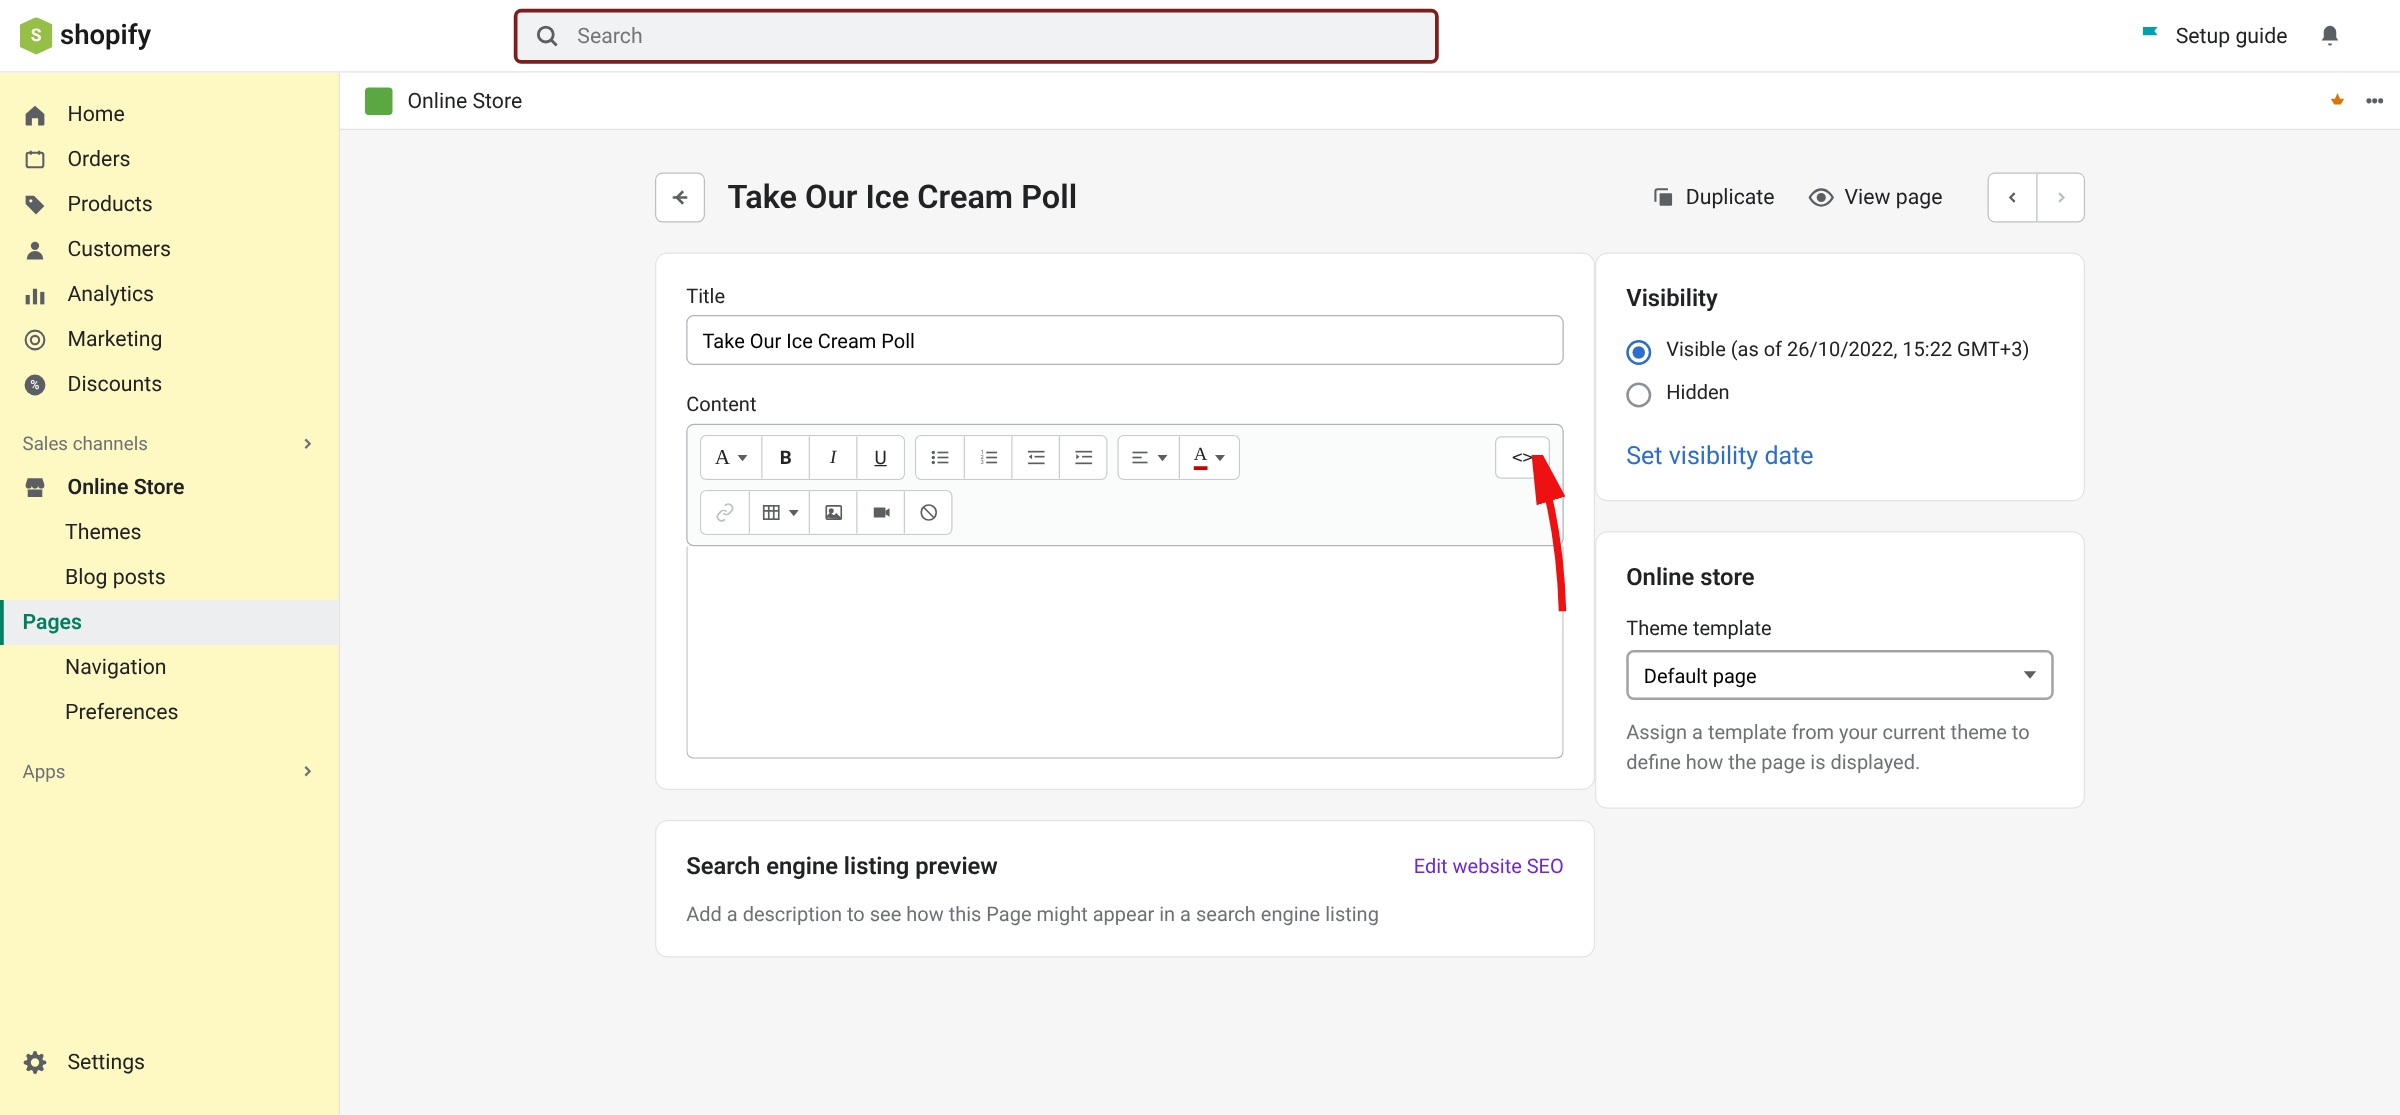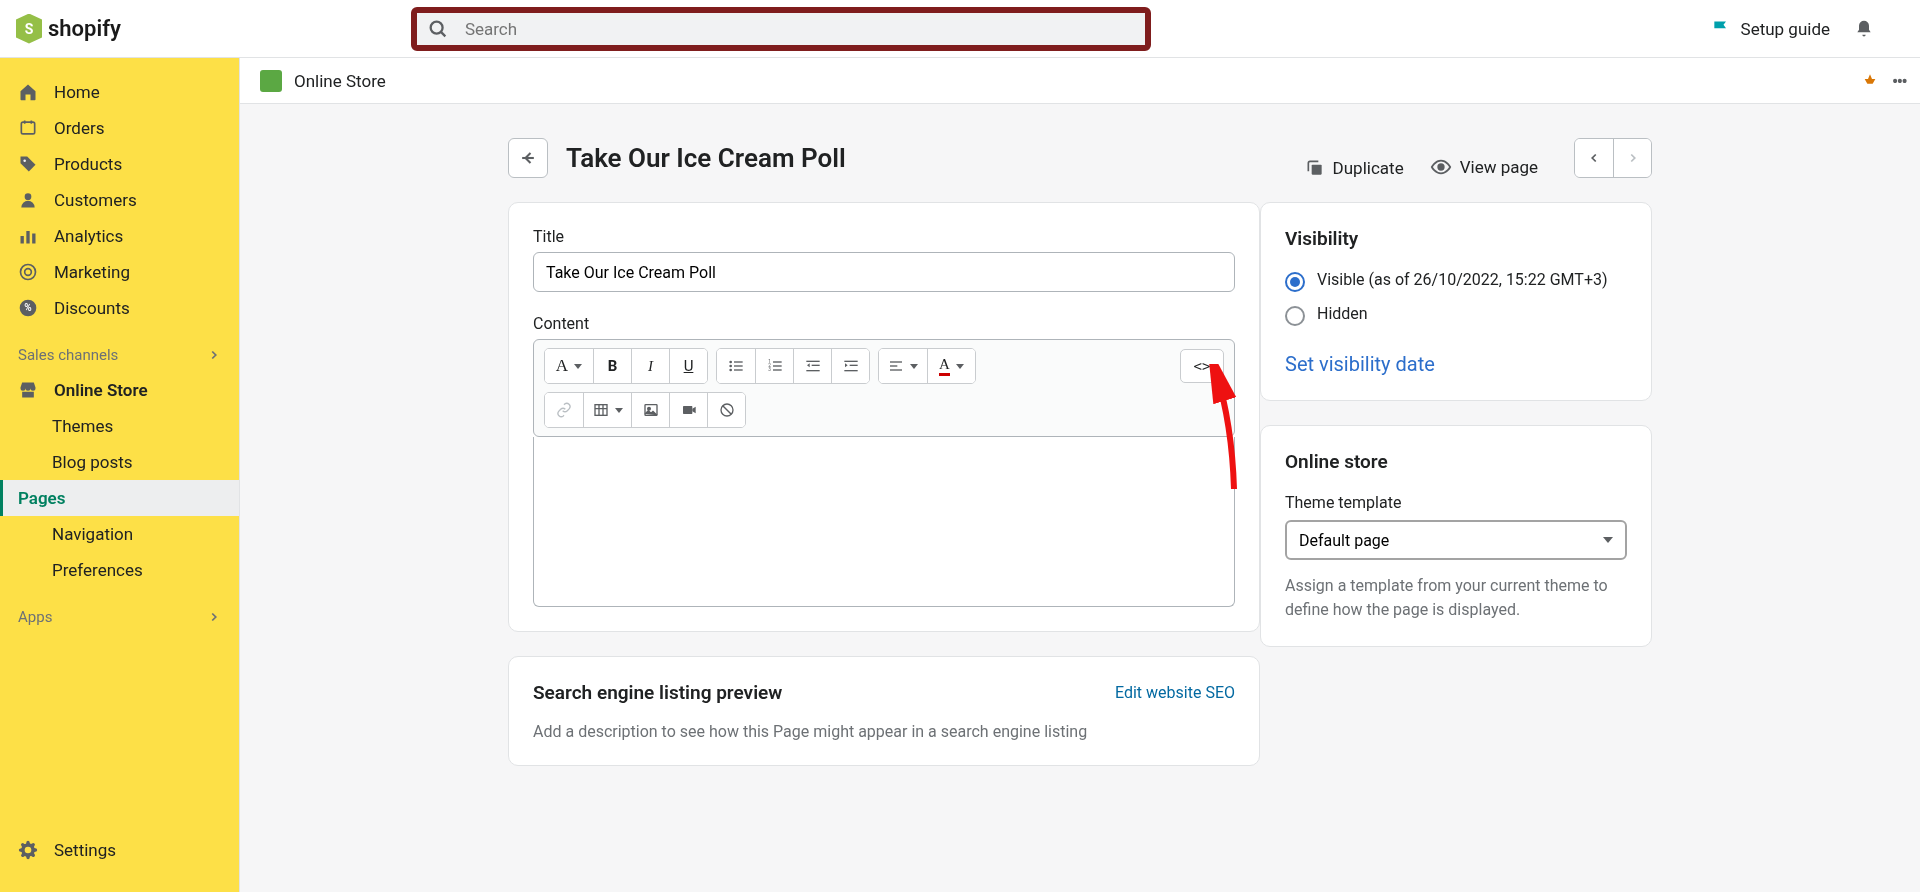--- a/index.html
+++ b/index.html
@@ -2,46 +2,46 @@
 <html><head>
 <meta charset="utf-8">
 <style>
 *{margin:0;padding:0;box-sizing:border-box;font-family:-apple-system,BlinkMacSystemFont,"Segoe UI",Roboto,sans-serif}
 body{background:#f6f6f7;color:#202223;width:1920px;height:892px;overflow:hidden;position:relative}
 .topbar{height:58px;background:#fff;border-bottom:1px solid #e1e3e5;display:flex;align-items:center;padding:0 16px;position:relative;z-index:10}
 .logo{display:flex;align-items:center;gap:6px;font-weight:600;font-size:22px;color:#1a1a1a}
 .logo-icon{width:26px;height:30px;background:#95bf47;clip-path:polygon(50% 0%,100% 20%,100% 80%,50% 100%,0% 80%,0% 20%);position:relative}
 .logo-icon::after{content:"S";position:absolute;color:#fff;font-size:14px;font-weight:bold;left:50%;top:50%;transform:translate(-50%,-50%)}
 .search-wrap{margin-left:290px;width:740px;position:relative}
-.search-input{width:100%;height:44px;border:6px solid #7f1d1d;border-radius:6px;padding:0 16px 0 48px;font-size:17px;background:#f1f2f3;color:#6d7175}
+.search-input{width:100%;height:44px;border:3px solid #7f1d1d;border-radius:6px;padding:0 16px 0 48px;font-size:17px;background:#f1f2f3;color:#6d7175}
 .search-icon{position:absolute;left:16px;top:50%;transform:translateY(-50%);color:#5c5f62}
 .topbar-right{position:absolute;right:46px;display:flex;align-items:center;gap:24px}
 .setup-guide{display:flex;gap:10px;font-size:17px;color:#202223}
 .flag-icon{color:#00a0ac;font-size:18px}
 .bell-icon{font-size:20px;color:#5c5f62}
 .layout{display:flex;height:834px}
-.sidebar{width:240px;background:#fde047;border-right:1px solid #e1e3e5;padding-top:16px;min-height:100%;display:flex;flex-direction:column}
+.sidebar{width:272px;background:#fef9c3;border-right:1px solid #e1e3e5;padding-top:16px;min-height:100%;display:flex;flex-direction:column}
 .nav-item{display:flex;align-items:center;gap:16px;padding:8px 18px;font-size:17px;color:#202223;cursor:pointer}
 .nav-item.active{background:#edeeef;color:#008060;font-weight:600;border-left:3px solid #008060;padding-left:15px}
 .nav-icon{width:20px;height:20px;display:flex;align-items:center;justify-content:center;color:#5c5f62;font-size:18px}
 .nav-section{display:flex;align-items:center;justify-content:space-between;padding:8px 18px;font-size:15px;color:#6d7175;margin-top:12px}
 .nav-sub{padding-left:52px;font-size:17px}
 .nav-sub.active{color:#008060;font-weight:600;background:#edeeef}
 .spacer{flex:1}
 .main{flex:1;overflow:auto;padding-bottom:40px}
 .store-bar{height:46px;background:#fff;border-bottom:1px solid #e1e3e5;display:flex;align-items:center;padding:0 20px;gap:12px;position:relative}
 .store-icon{width:22px;height:22px;background:#5ba843;border-radius:3px}
 .store-bar-right{position:absolute;right:14px;display:flex;align-items:center;gap:14px}
 .pin-icon{color:#d97706;font-size:16px}
 .dots-icon{color:#5c5f62;font-size:20px;letter-spacing:-2px}
 .content{max-width:1200px;margin:0 auto;padding:34px 28px 0 28px}
 .page-header{display:flex;align-items:center;margin-bottom:24px}
 .back-btn{width:40px;height:40px;border:1px solid #babfc3;border-radius:6px;background:#fff;display:flex;align-items:center;justify-content:center;cursor:pointer;margin-right:18px}
 .page-title{font-size:26px;font-weight:600;flex:1}
-.header-actions{display:flex;align-items:flex-end;gap:26px}
+.header-actions{display:flex;align-items:center;gap:26px}
 .action-link{display:flex;align-items:center;gap:8px;font-size:17px;color:#202223;cursor:pointer}
 .pager{display:flex;border:1px solid #babfc3;border-radius:6px;overflow:hidden;margin-left:10px}
 .pager-btn{width:38px;height:38px;background:#fff;display:flex;align-items:center;justify-content:center;cursor:pointer}
 .pager-btn+.pager-btn{border-left:1px solid #babfc3}
 .pager-btn.disabled{color:#babfc3;cursor:default}
 .columns{display:flex;align-items:flex-start}
 .col-main{flex:1}
 .col-side{width:392px}
 .card{background:#fff;border:1px solid #e1e3e5;border-radius:10px;padding:24px;margin-bottom:24px}
 .field-label{font-size:16px;color:#202223;margin-bottom:6px;display:block}
@@ -53,21 +53,21 @@
 .btn-group{display:flex;border:1px solid #c9cccf;border-radius:5px;overflow:hidden;background:#fff}
 .tbtn{width:38px;height:34px;display:flex;align-items:center;justify-content:center;cursor:pointer;font-size:15px;color:#202223;background:#fff}
 .tbtn+.tbtn{border-left:1px solid #c9cccf}
 .tbtn.wide{width:48px}
 .tbtn.caret::after{content:"";border-left:4px solid transparent;border-right:4px solid transparent;border-top:5px solid #5c5f62;margin-left:6px}
 .code-btn{margin-left:auto;border:1px solid #c9cccf;border-radius:5px;width:44px;height:34px;display:flex;align-items:center;justify-content:center;background:#fff;cursor:pointer;font-family:monospace;font-size:14px}
 .editor-area{border:1px solid #aeb4b9;border-top:none;border-radius:0 0 6px 6px;min-height:170px;background:#fff}
 .arrow-annotation{position:absolute;right:-10px;top:24px;width:40px;height:130px;pointer-events:none}
 .seo-card .seo-header{display:flex;justify-content:space-between;align-items:center;margin-bottom:18px}
 .seo-title{font-size:19px;font-weight:600}
-.seo-link{color:#0369a1;font-size:16px;cursor:pointer}
+.seo-link{color:#6d28d9;font-size:16px;cursor:pointer}
 .seo-desc{font-size:16px;color:#6d7175}
 .side-title{font-size:19px;font-weight:600;margin-bottom:20px}
 .radio-row{display:flex;align-items:flex-start;gap:12px;margin-bottom:12px;cursor:pointer}
 .radio{width:20px;height:20px;border:2px solid #8c9196;border-radius:50%;flex-shrink:0;margin-top:2px;position:relative}
 .radio.checked{border-color:#2c6ecb}
 .radio.checked::after{content:"";position:absolute;width:10px;height:10px;background:#2c6ecb;border-radius:50%;left:50%;top:50%;transform:translate(-50%,-50%)}
 .radio-label{font-size:16px}
 .link{color:#2c6ecb;font-size:20px;cursor:pointer;display:inline-block;margin-top:14px}
 .select{width:100%;height:40px;border:2px solid #a3a3a3;border-radius:6px;padding:0 12px;font-size:16px;background:#fff;appearance:none;position:relative}
 .select-wrap{position:relative}

